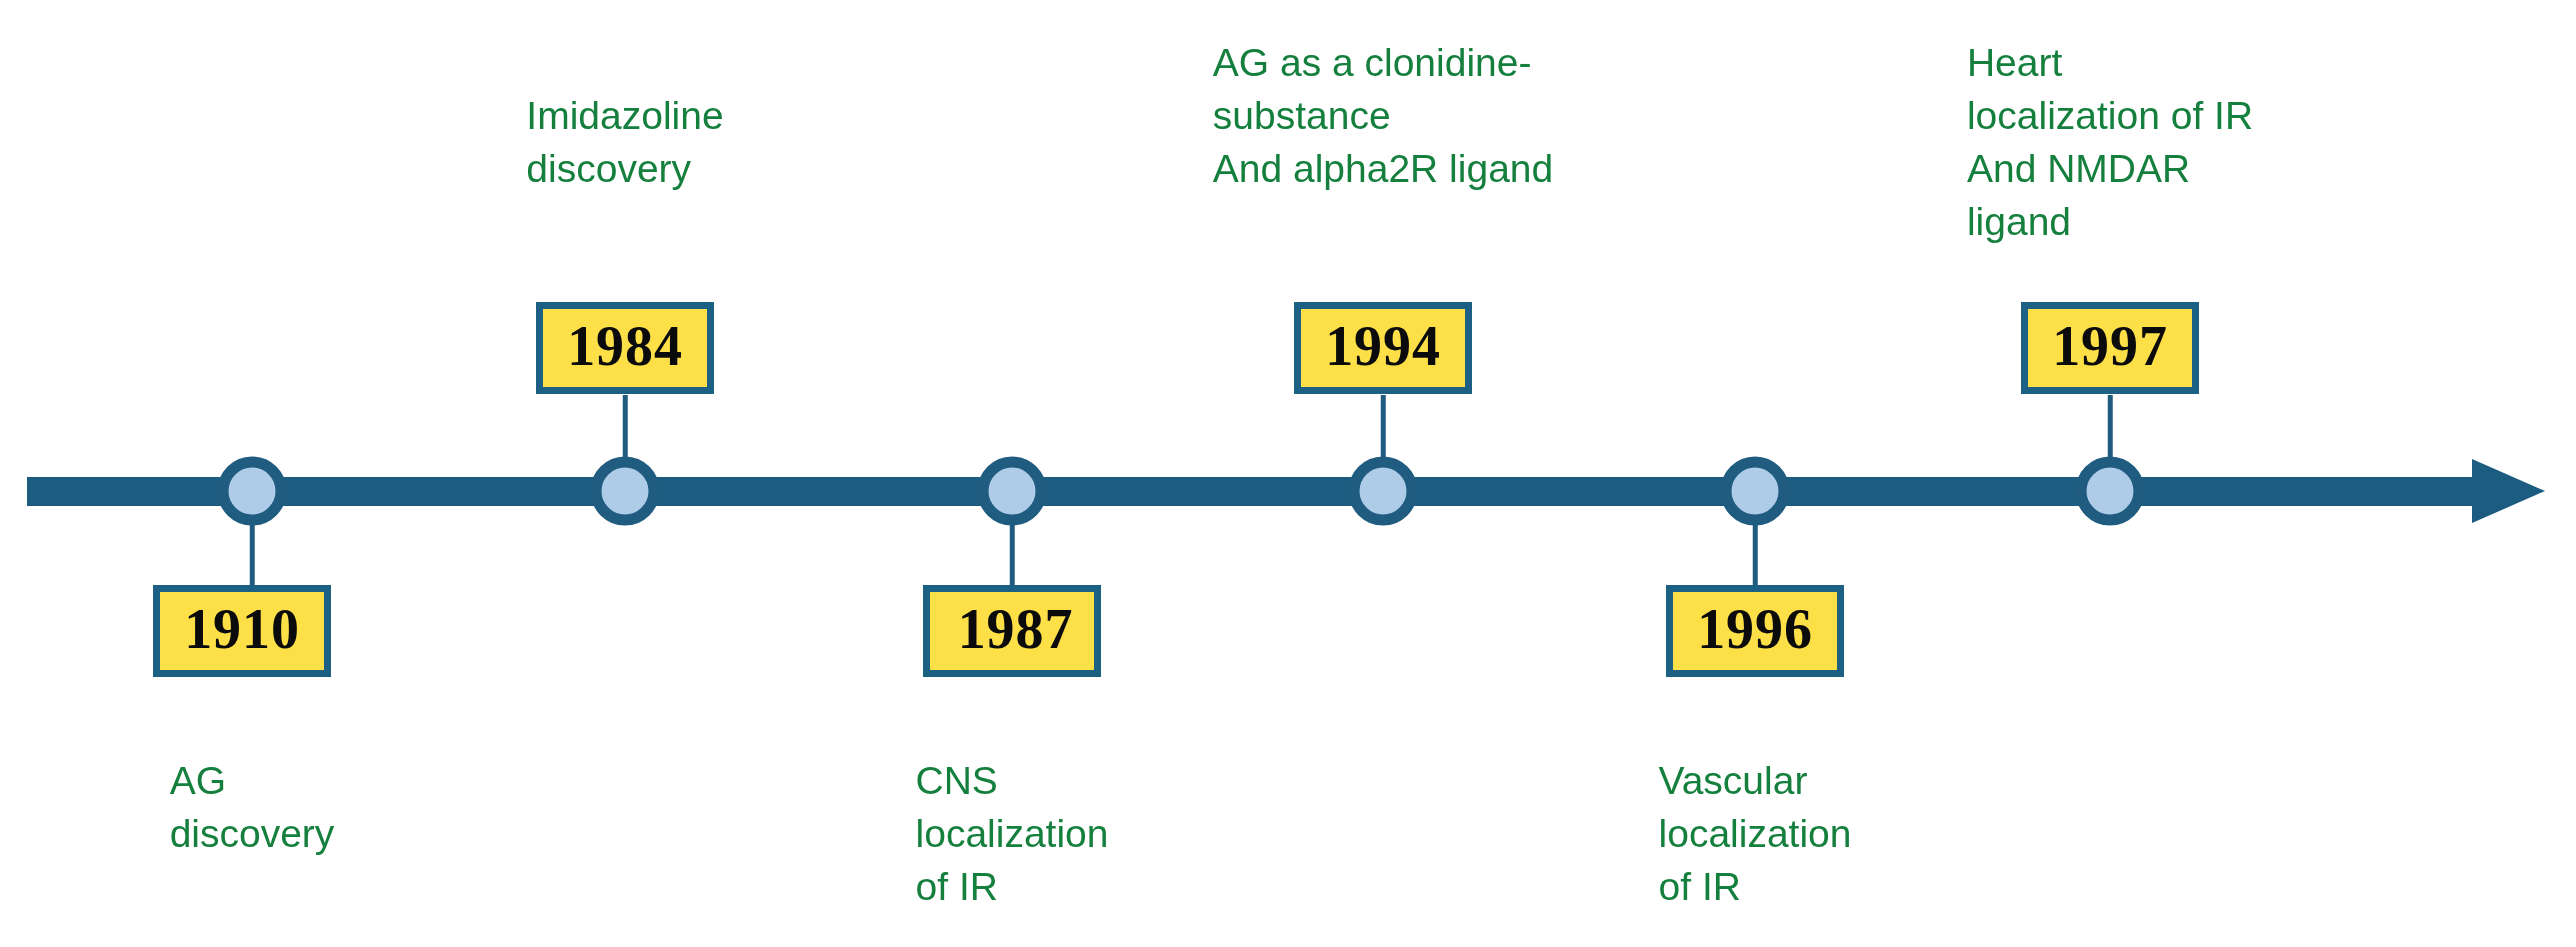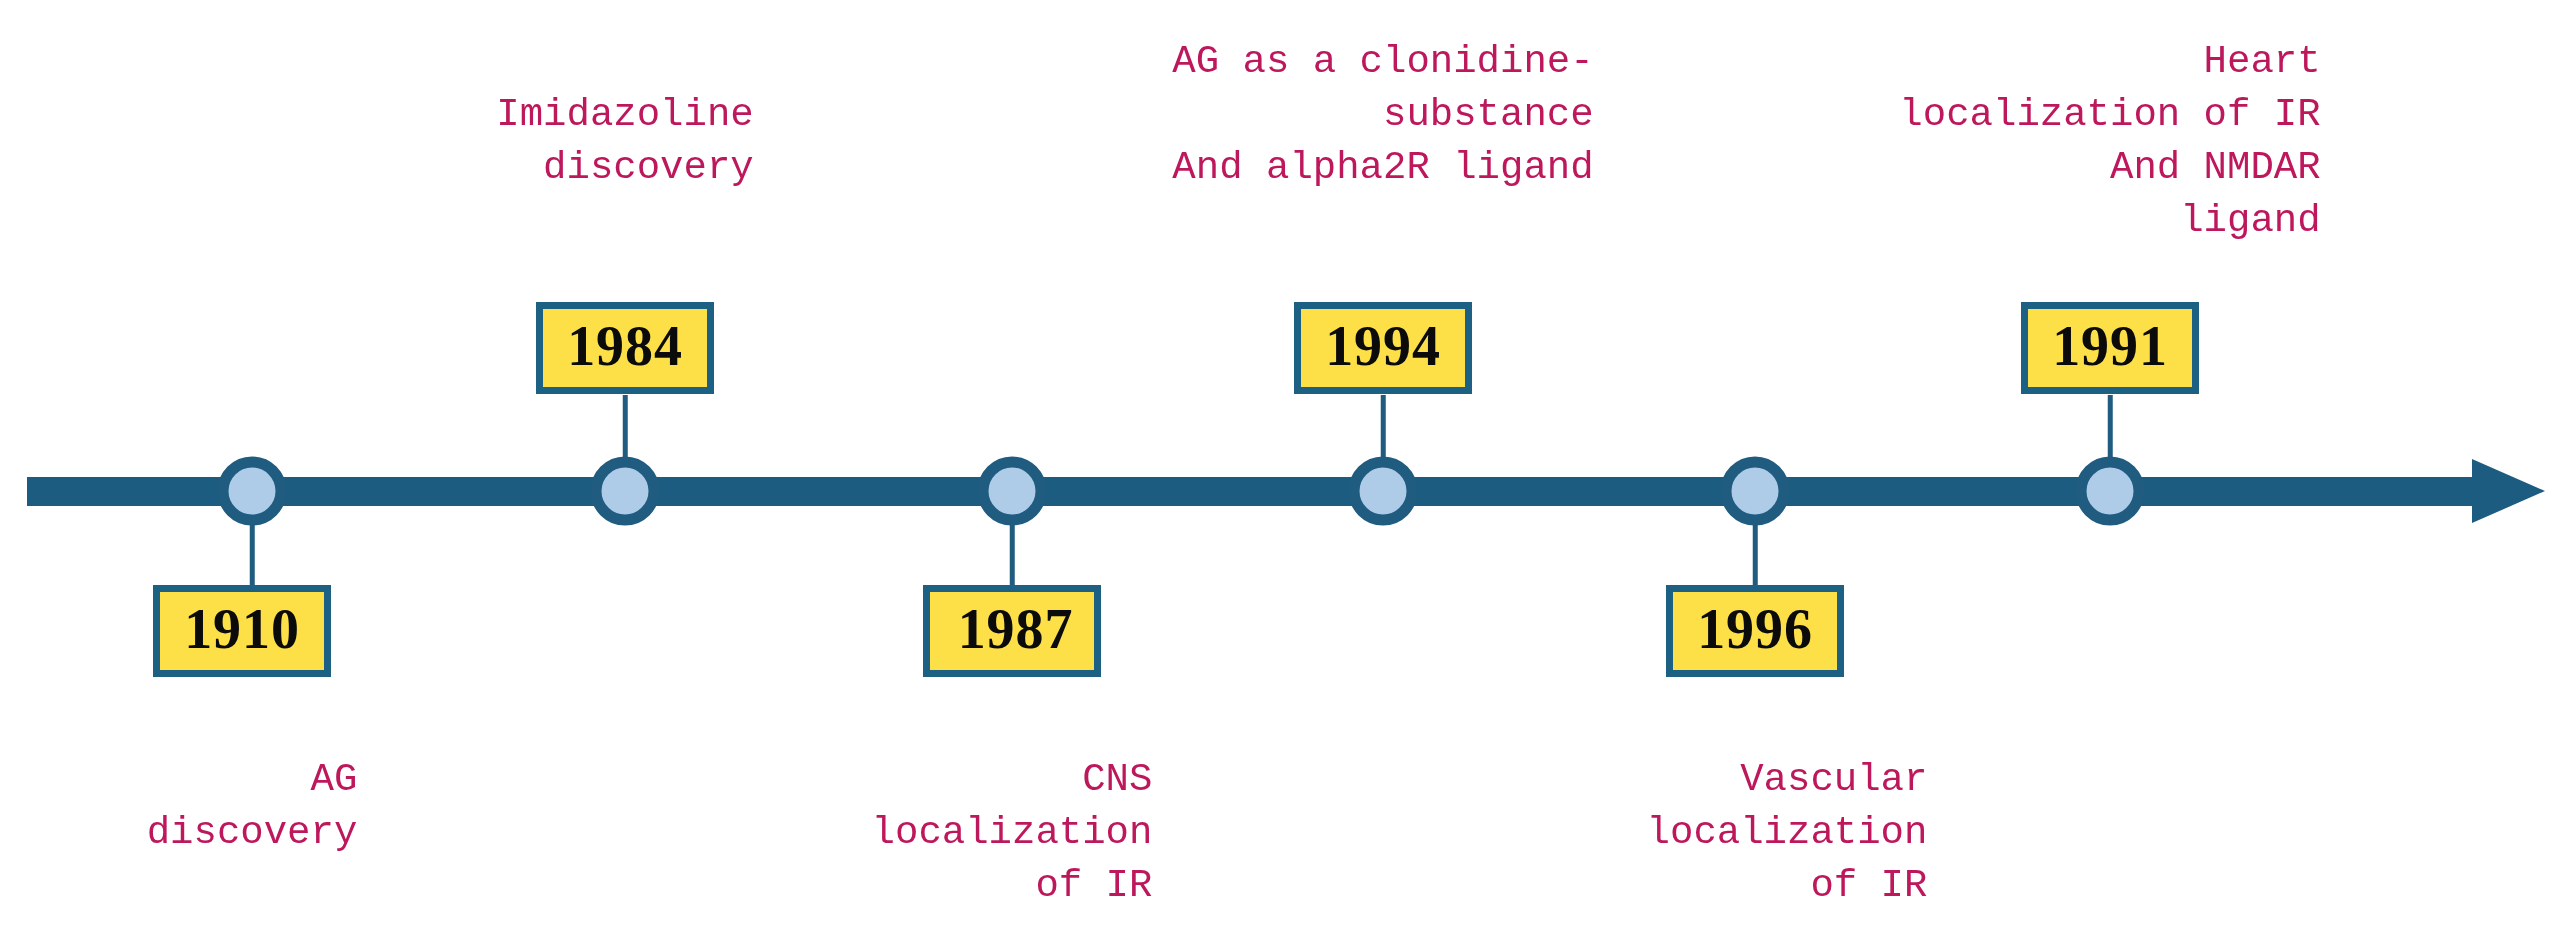--- a/index.html
+++ b/index.html
@@ -77,25 +77,25 @@
     line-height:1.0;
     color:#0b0b0b;
     letter-spacing:0.9px;
     white-space:nowrap;
   }
 
   
   .caption {
     position:absolute;
     transform:translateX(-50%);
-    text-align:right;
-    font-family:Liberation Mono, monospace;
+    text-align:left;
+    font-family:Liberation Sans, sans-serif;
     font-size:39px;
     line-height:1.36;
-    color:#be185d;
+    color:#15803d;
     white-space:nowrap;
   }
   .caption .cap-line { display:block; }
 </style>
 </head>
 <body>
 
 <div id="timeline-figure">
 
   <div id="axis-line"></div>
@@ -138,29 +138,29 @@
       <div class="caption" style="left: 1383px; top: 36px;">
         <span class="cap-line">AG as a clonidine-</span>
         <span class="cap-line">substance</span>
         <span class="cap-line">And alpha2R ligand</span>
       </div>
       <div class="connector" style="left: 1755px; top: 491px; height: 96px;"></div>
       <div class="node-marker" style="left: 1755px; top: 491px;"></div>
       <div class="year-box" style="left: 1755px; top: 585px;">
         <div class="year-text">1996</div>
       </div>
-      <div class="caption" style="left: 1755px; top: 754px; margin-left: 32px;">
+      <div class="caption" style="left: 1755px; top: 754px;">
         <span class="cap-line">Vascular</span>
         <span class="cap-line">localization</span>
         <span class="cap-line">of IR</span>
       </div>
       <div class="connector" style="left: 2110px; top: 395px; height: 96px;"></div>
       <div class="node-marker" style="left: 2110px; top: 491px;"></div>
       <div class="year-box" style="left: 2110px; top: 302px;">
-        <div class="year-text">1991</div>
+        <div class="year-text">1997</div>
       </div>
       <div class="caption" style="left: 2110px; top: 36px;">
         <span class="cap-line">Heart</span>
         <span class="cap-line">localization of IR</span>
         <span class="cap-line">And NMDAR</span>
         <span class="cap-line">ligand</span>
       </div>
     </div>
 
 </div>

